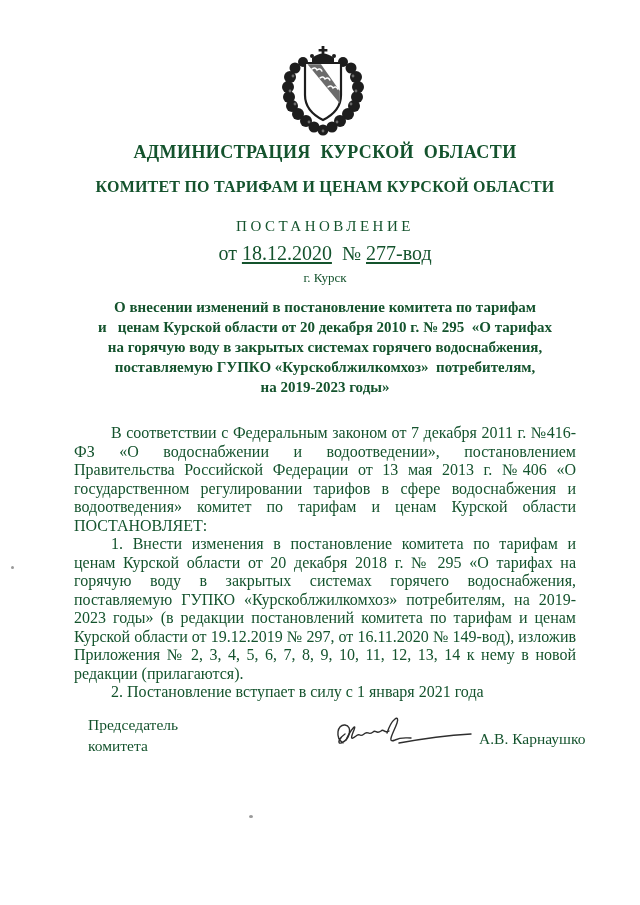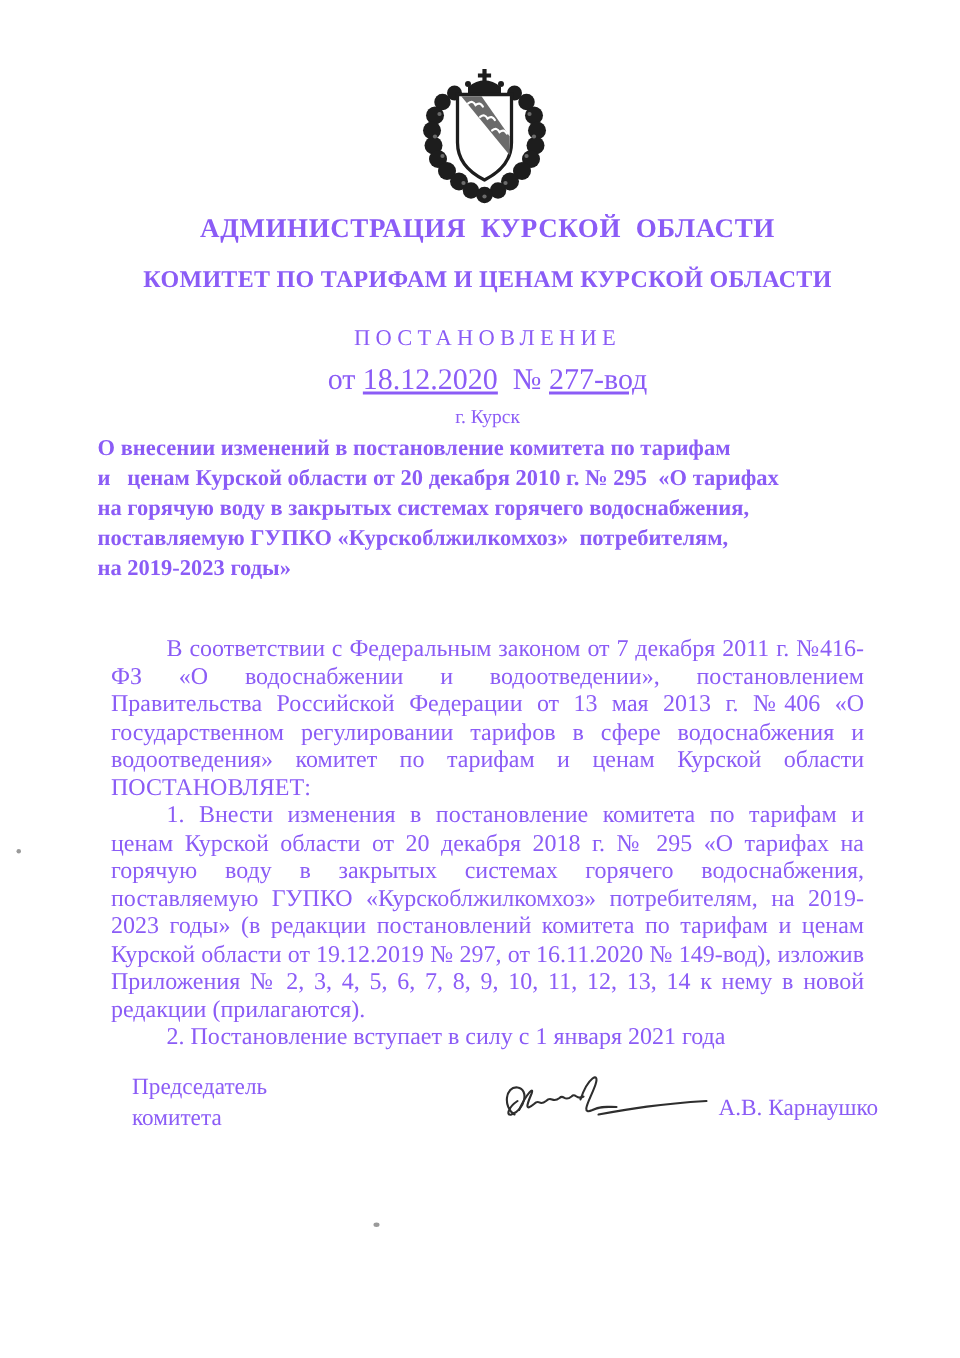--- a/index.html
+++ b/index.html
@@ -1,34 +1,34 @@
 <!DOCTYPE html>
 <html><head>
 <meta charset="utf-8">
 <style>
   html,body{margin:0;padding:0;background:#e9e9e9;}
   .page{
     position:relative;
     width:640px;height:905px;
     background:#ffffff;
-    color:#8b5cf6;
+    color:#14532d;
     font-family:"Liberation Serif","DejaVu Serif",serif;
     overflow:hidden;
   }
   .emblem{position:absolute;left:279px;top:46px;}
   .header{position:absolute;left:70px;top:142px;width:510px;text-align:center;}
   .org{font-size:18px;font-weight:bold;letter-spacing:0.4px;white-space:pre;line-height:21px;}
   .dept{font-size:16px;font-weight:bold;letter-spacing:0.2px;margin-top:14px;line-height:19px;}
   .doctype{font-size:15px;letter-spacing:3.5px;margin-top:21px;line-height:18px;}
   .dateline{font-size:20px;margin-top:9px;line-height:19px;white-space:pre;}
   .dateline .u{text-decoration:underline;text-underline-offset:2px;}
   .place{font-size:13px;margin-top:6px;line-height:18px;}
   .title{
-    position:absolute;left:65px;top:289px;width:520px;
-    font-weight:bold;font-size:15px;line-height:20px;
+    position:absolute;left:65px;top:297px;width:520px;
+    text-align:center;font-weight:bold;font-size:15px;line-height:20px;
   }
   .title div{white-space:pre;}
   .bodytext{
     position:absolute;left:74px;top:424px;width:502px;
     font-size:16px;line-height:18.5px;text-align:justify;
   }
   .bodytext p{margin:0;text-indent:37px;}
   .bodytext p.no-indent{text-indent:0;text-align:left;}
   .bodytext p.stretch-last{text-align-last:justify;}
   .sig-pos{position:absolute;left:88px;top:714px;font-size:15.5px;line-height:21px;}

